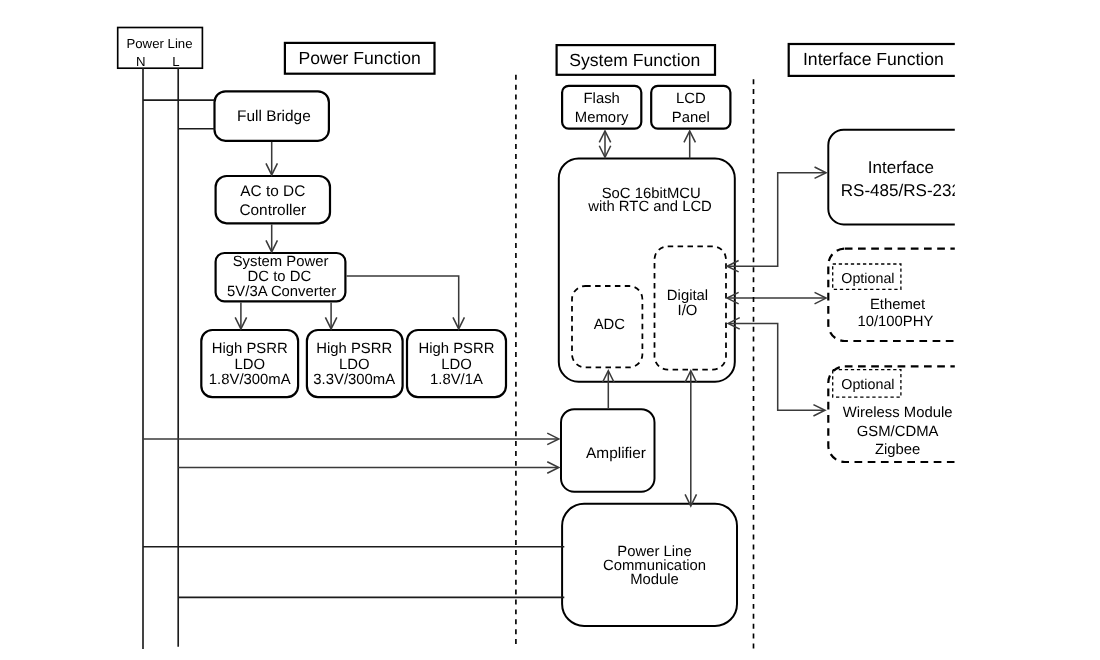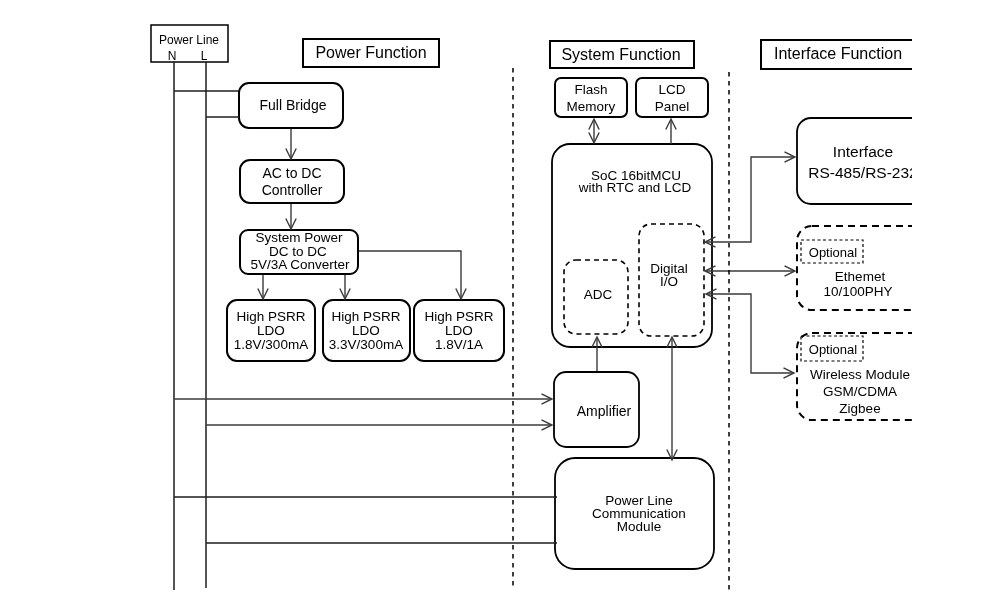--- a/index.html
+++ b/index.html
@@ -1,16 +1,16 @@
 <!DOCTYPE html>
 <html><head>
 <meta charset="utf-8">
 <style>
   html,body{margin:0;padding:0;background:#ffffff;}
-  #stage{position:relative;width:868px;height:600px;background:#fff;overflow:hidden;margin-left:44px;}
+  #stage{position:relative;width:868px;height:600px;background:#fff;overflow:hidden;}
   svg{position:absolute;left:0;top:0;}
   text{font-family:"Liberation Sans", sans-serif;fill:#000;}
 </style>
 </head>
 <body>
 <div id="stage">
 <svg width="1000" height="600" viewBox="0 0 1000 600">
 
   <g fill="#fff" stroke="#000">
     <rect x="107" y="25" width="77" height="37" stroke-width="1.5"></rect>

